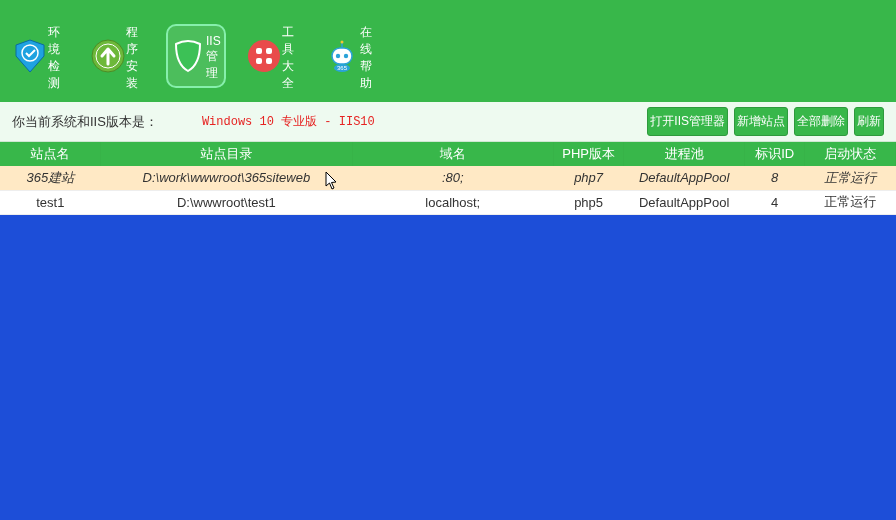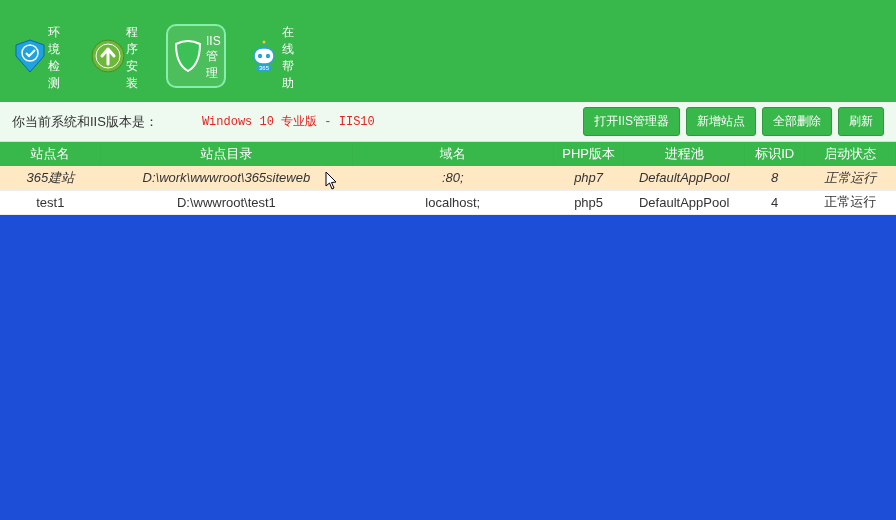--- a/index.html
+++ b/index.html
@@ -56,21 +56,21 @@
     border-bottom: 1px solid #cfe7d2;
     gap: 40px;
   }
   .info-text { color: #333; font-size: 13px; }
   .info-highlight { color: #e62322; font-family: "Courier New", monospace; margin-left: 4px; }
   .info-buttons { margin-left: auto; display: flex; gap: 6px; }
   .btn {
     background: #38b74a;
     color: #fff;
     border: 1px solid #2e9a3d;
-    padding: 5px 10px;
+    padding: 5px 2px;
     border-radius: 3px;
     font-size: 12px;
     font-family: inherit;
     cursor: pointer;
   }
   .grid-wrap {
     width: 100%;
     height: calc(520px - 10px - 80px - 40px);
     overflow: hidden;
     background: #1d4ed8;
@@ -138,20 +138,32 @@
 
   <div class="tool selected">
     <span class="tool-icon">
       <svg width="36" height="36" viewBox="0 0 36 36">
         <path d="M18 3 C24 3 30 6 30 6 C30 18 27 28 18 33 C9 28 6 18 6 6 C6 6 12 3 18 3 Z" fill="#3cc156" stroke="#fff" stroke-width="2"></path>
       </svg>
     </span>
     <span class="tool-label">IIS管理</span>
   </div>
 
+  <div class="tool">
+    <span class="tool-icon">
+      <svg width="36" height="36" viewBox="0 0 36 36">
+        <circle cx="18" cy="18" r="16" fill="#e94b4b"></circle>
+        <rect x="10" y="10" width="6" height="6" rx="2" fill="#fff"></rect>
+        <rect x="20" y="10" width="6" height="6" rx="2" fill="#fff"></rect>
+        <rect x="10" y="20" width="6" height="6" rx="2" fill="#fff"></rect>
+        <rect x="20" y="20" width="6" height="6" rx="2" fill="#fff"></rect>
+      </svg>
+    </span>
+    <span class="tool-label">工具大全</span>
+  </div>
 
   <div class="tool">
     <span class="tool-icon">
       <svg width="36" height="36" viewBox="0 0 36 36">
         <rect x="8" y="10" width="20" height="16" rx="8" fill="#fff" stroke="#2aa3d8" stroke-width="1.5"></rect>
         <circle cx="14" cy="18" r="2.2" fill="#2aa3d8"></circle>
         <circle cx="22" cy="18" r="2.2" fill="#2aa3d8"></circle>
         <line x1="18" y1="10" x2="18" y2="5" stroke="#2aa3d8" stroke-width="1.5"></line>
         <circle cx="18" cy="4" r="1.5" fill="#f6c52e"></circle>
         <ellipse cx="18" cy="30" rx="8" ry="4" fill="#2aa3d8"></ellipse>

